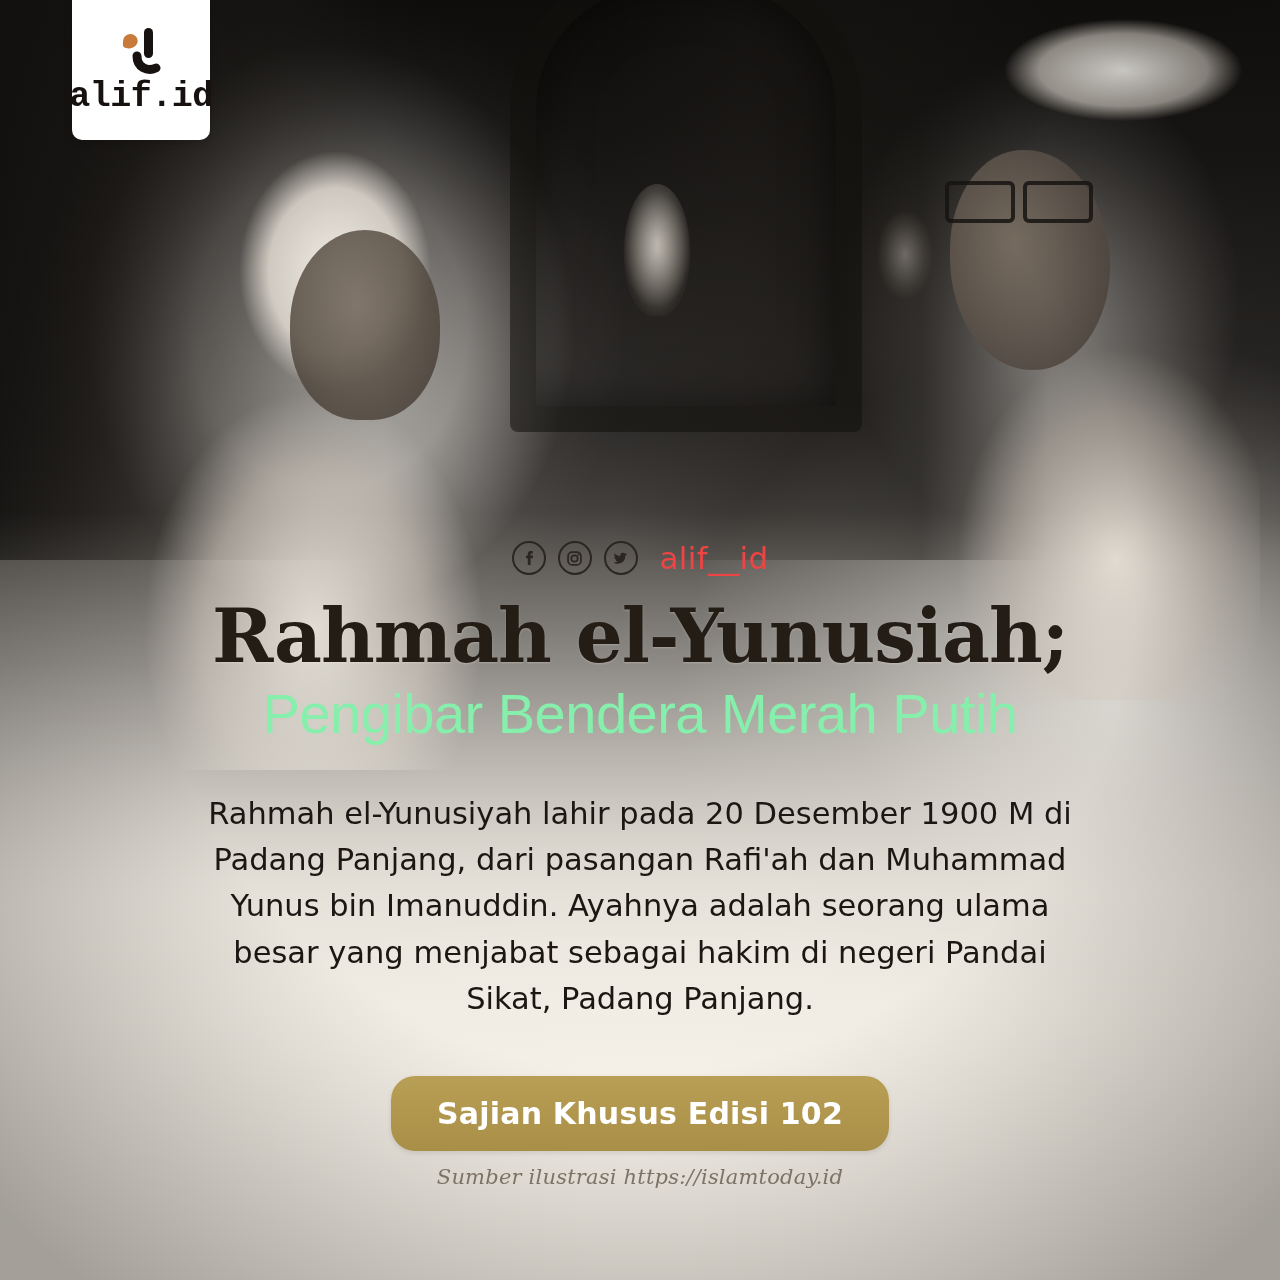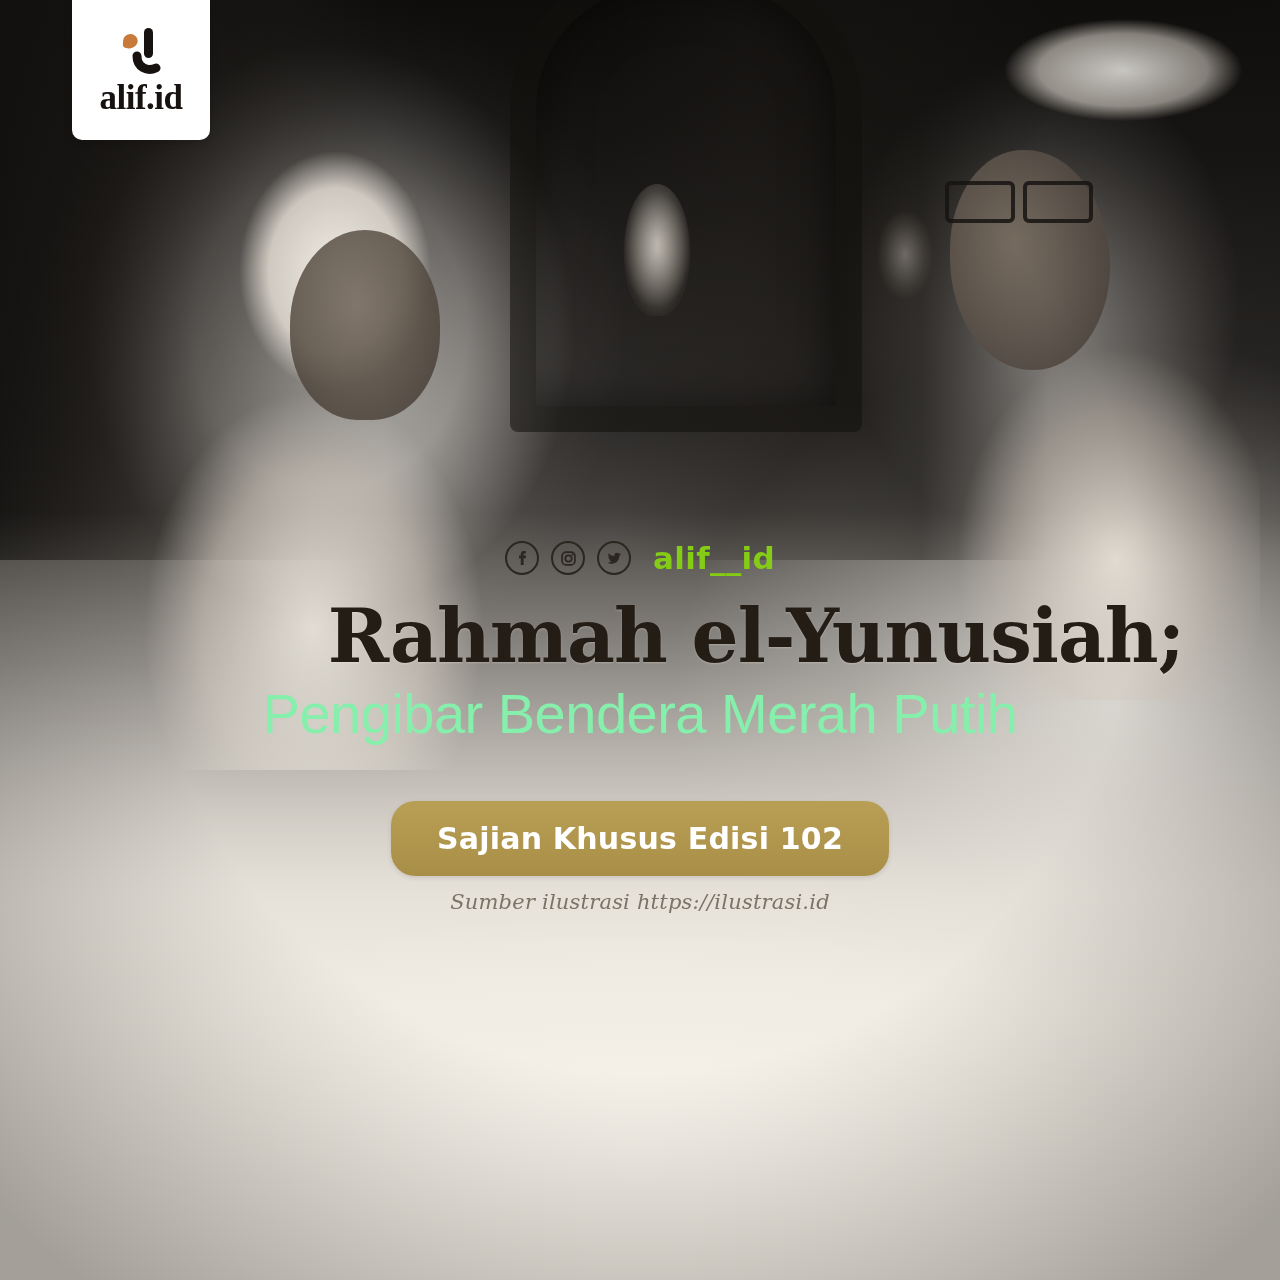--- a/index.html
+++ b/index.html
@@ -150,21 +150,21 @@
     border-radius: 0 0 10px 10px;
     display: flex;
     flex-direction: column;
     align-items: center;
     justify-content: center;
     gap: 4px;
     box-shadow: 0 2px 10px rgba(0,0,0,0.18);
   }
   .logo-mark { width: 60px; height: 50px; display:block; }
   .logo-text {
-    font-family: Liberation Serif, serif;
+    font-family: Liberation Mono, monospace;
     font-size: 35px;
     font-weight: 700;
     color: #17120f;
     letter-spacing: -0.5px;
     line-height: 1;
   }
 
   
   .content {
     position: absolute;
@@ -186,35 +186,34 @@
     border-radius: 50%;
     display: flex;
     align-items: center;
     justify-content: center;
     color: #2b2620;
   }
   .social-handle {
     margin-left: 10px;
     font-family: "DejaVu Sans", sans-serif;
     font-size: 31px;
-    font-weight: 700;
-    color: #84cc16;
+    font-weight: 400;
+    color: #ef4444;
     letter-spacing: 0.3px;
   }
 
   .title-main {
     font-family: "DejaVu Serif", serif;
     font-size: 74px;
     font-weight: 700;
     color: #241d16;
     line-height: 1.05;
     margin: 0 0 6px 0;
     letter-spacing: -1px;
     text-shadow: 0 1px 2px rgba(255,255,255,0.25);
-    text-align: right;
   }
   .title-sub {
     font-family: Liberation Sans, sans-serif;
     font-size: 56px;
     font-weight: 400;
     color: #86efac;
     line-height: 1.16;
     margin: 0;
     letter-spacing: -0.5px;
   }
@@ -297,18 +296,19 @@
         <svg width="17" height="17" viewBox="0 0 18 18">
             <path d="M16 4.3c-0.5 0.25-1.1 0.4-1.7 0.5 0.6-0.37 1.05-0.95 1.27-1.65-0.57 0.34-1.2 0.58-1.87 0.72C13.16 3.3 12.4 3 11.57 3c-1.6 0-2.9 1.3-2.9 2.9 0 0.23 0.03 0.45 0.08 0.66C6.34 6.44 4.2 5.28 2.77 3.52 2.52 3.95 2.38 4.45 2.38 4.98c0 1 0.51 1.89 1.29 2.41-0.47-0.015-0.92-0.145-1.31-0.36v0.036c0 1.4 1 2.57 2.33 2.84-0.24 0.066-0.5 0.1-0.76 0.1-0.19 0-0.37-0.018-0.55-0.05 0.37 1.15 1.44 1.99 2.71 2.01-0.99 0.78-2.24 1.24-3.6 1.24-0.23 0-0.46-0.013-0.69-0.04C2.89 14.03 4.4 14.5 6.03 14.5c5.25 0 8.12-4.35 8.12-8.12l-0.01-0.37C14.7 5.6 15.4 5.0 16 4.3z" fill="#2b2620"></path>
           </svg>
       </span>
       <span class="social-handle">alif__id</span>
     </div>
 
     <h1 class="title-main">Rahmah el-Yunusiah;</h1>
     <h2 class="title-sub">Pengibar Bendera Merah Putih</h2>
 
+    <p class="body-text">Rahmah el-Yunusiyah lahir pada 20 Desember 1900 M di Padang Panjang, dari pasangan Rafi'ah dan Muhammad Yunus bin Imanuddin. Ayahnya adalah seorang ulama besar yang menjabat sebagai hakim di negeri Pandai Sikat, Padang Panjang.</p>
 
     <div class="ribbon">Sajian Khusus Edisi 102</div>
-    <div class="source">Sumber ilustrasi  https://ilustrasi.id</div>
+    <div class="source">Sumber ilustrasi  https://islamtoday.id</div>
   </div>
 
 </div>
 
 </body></html>

